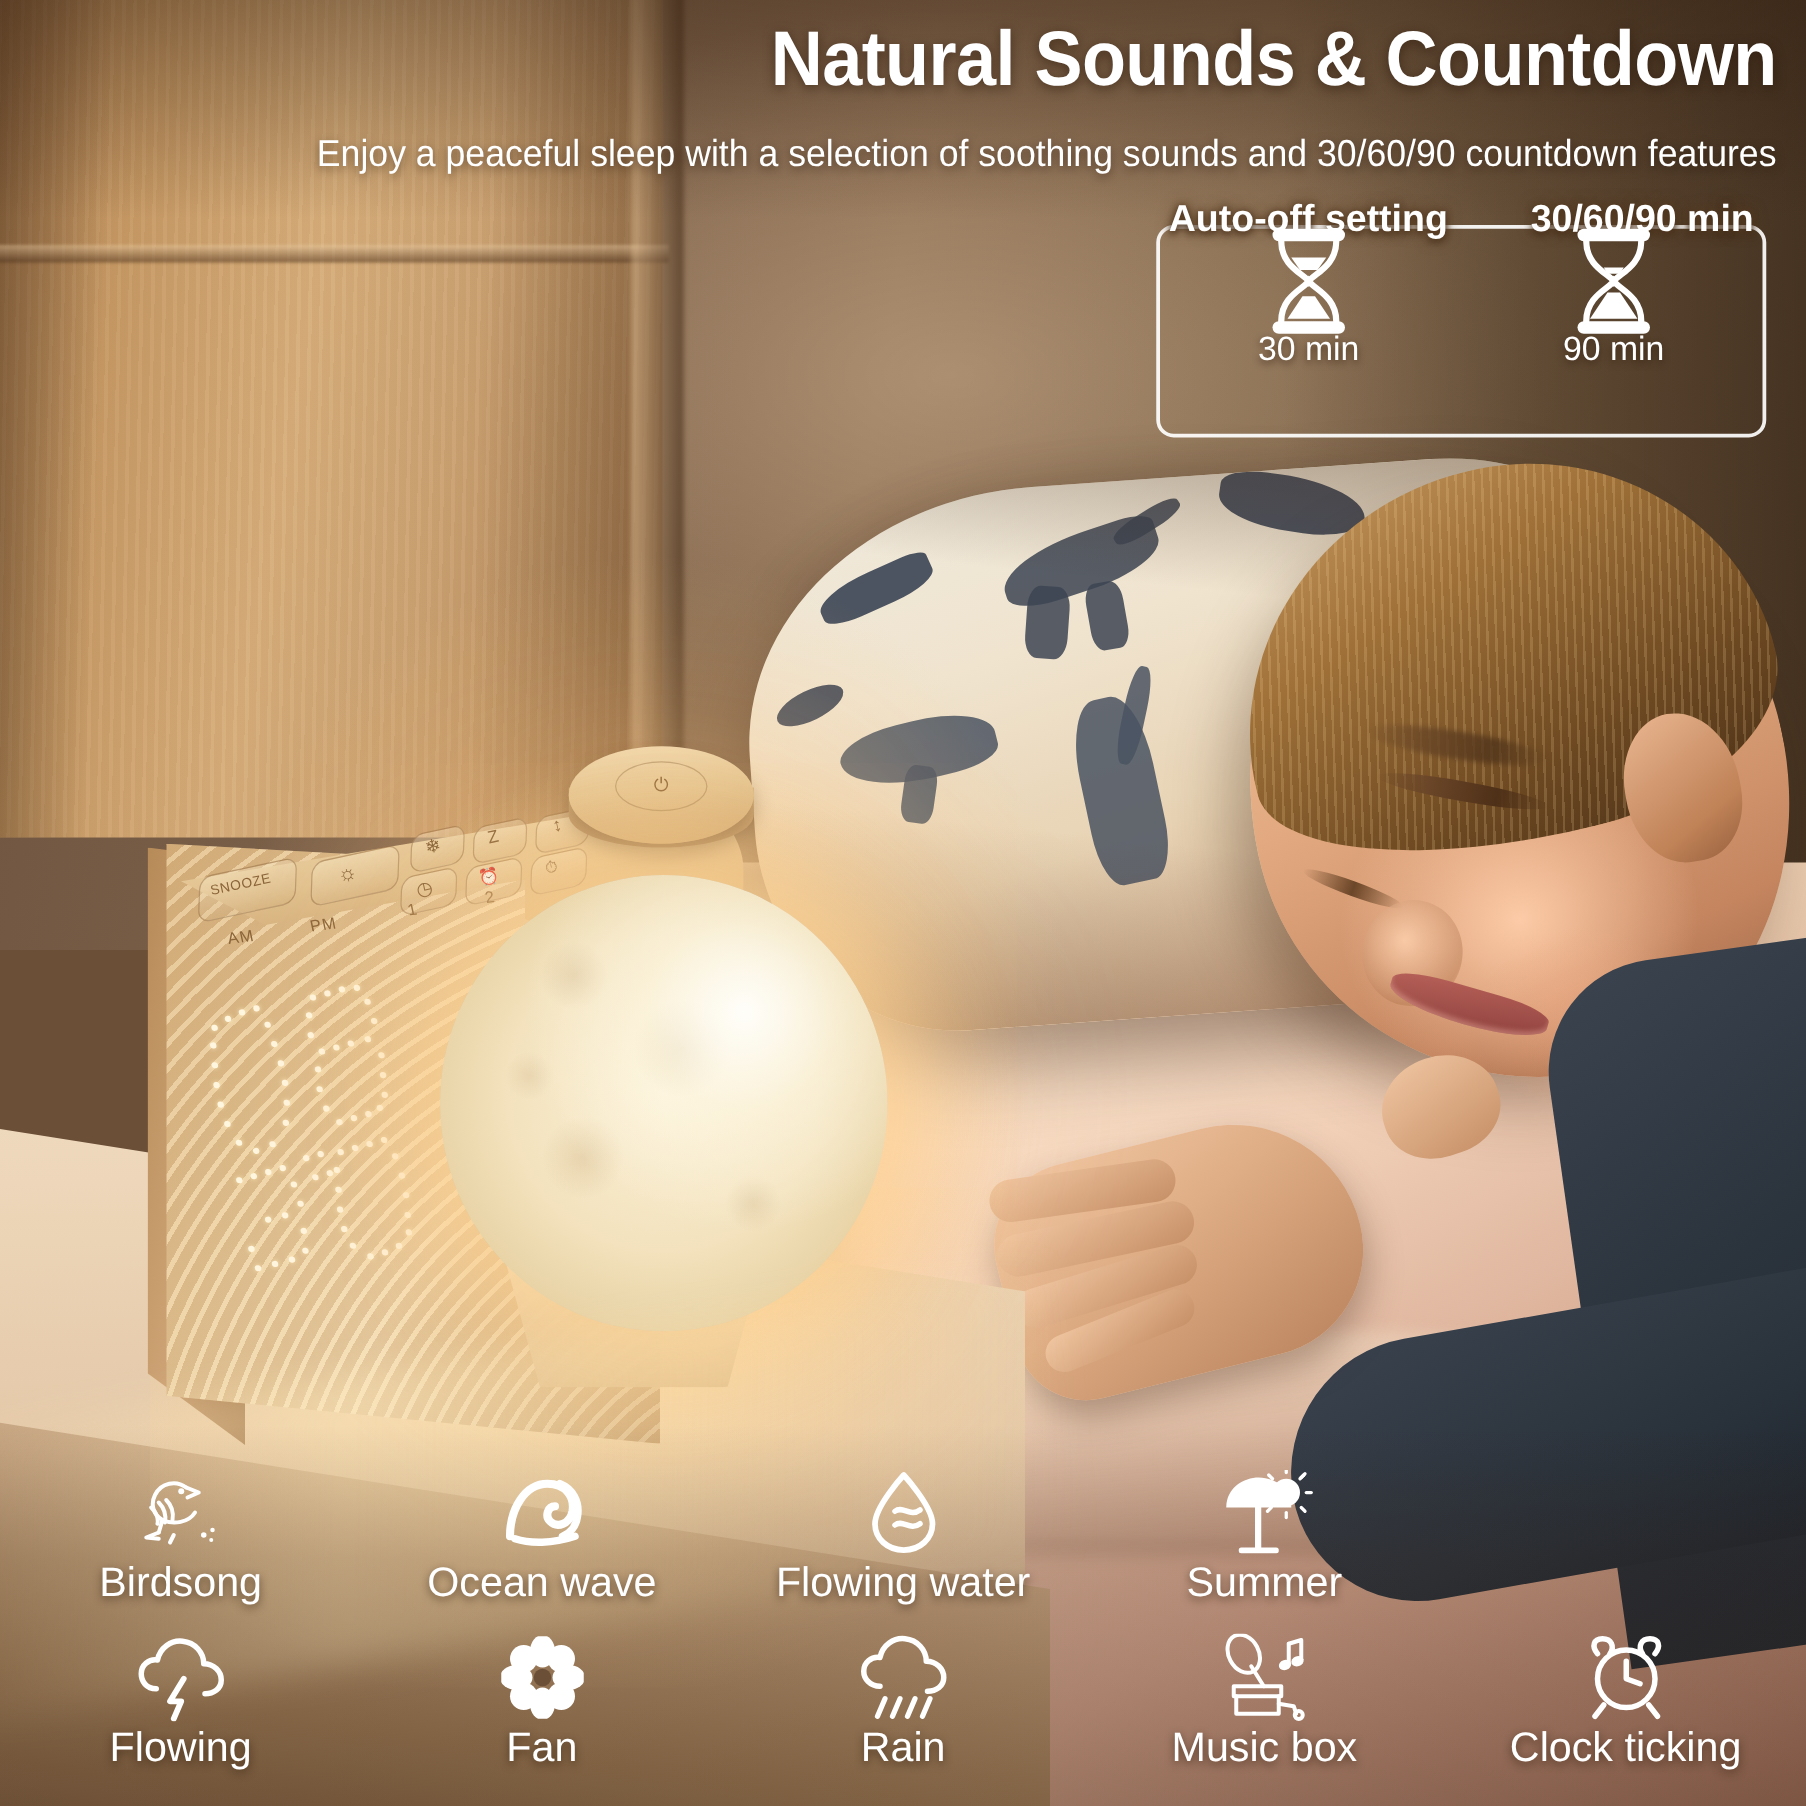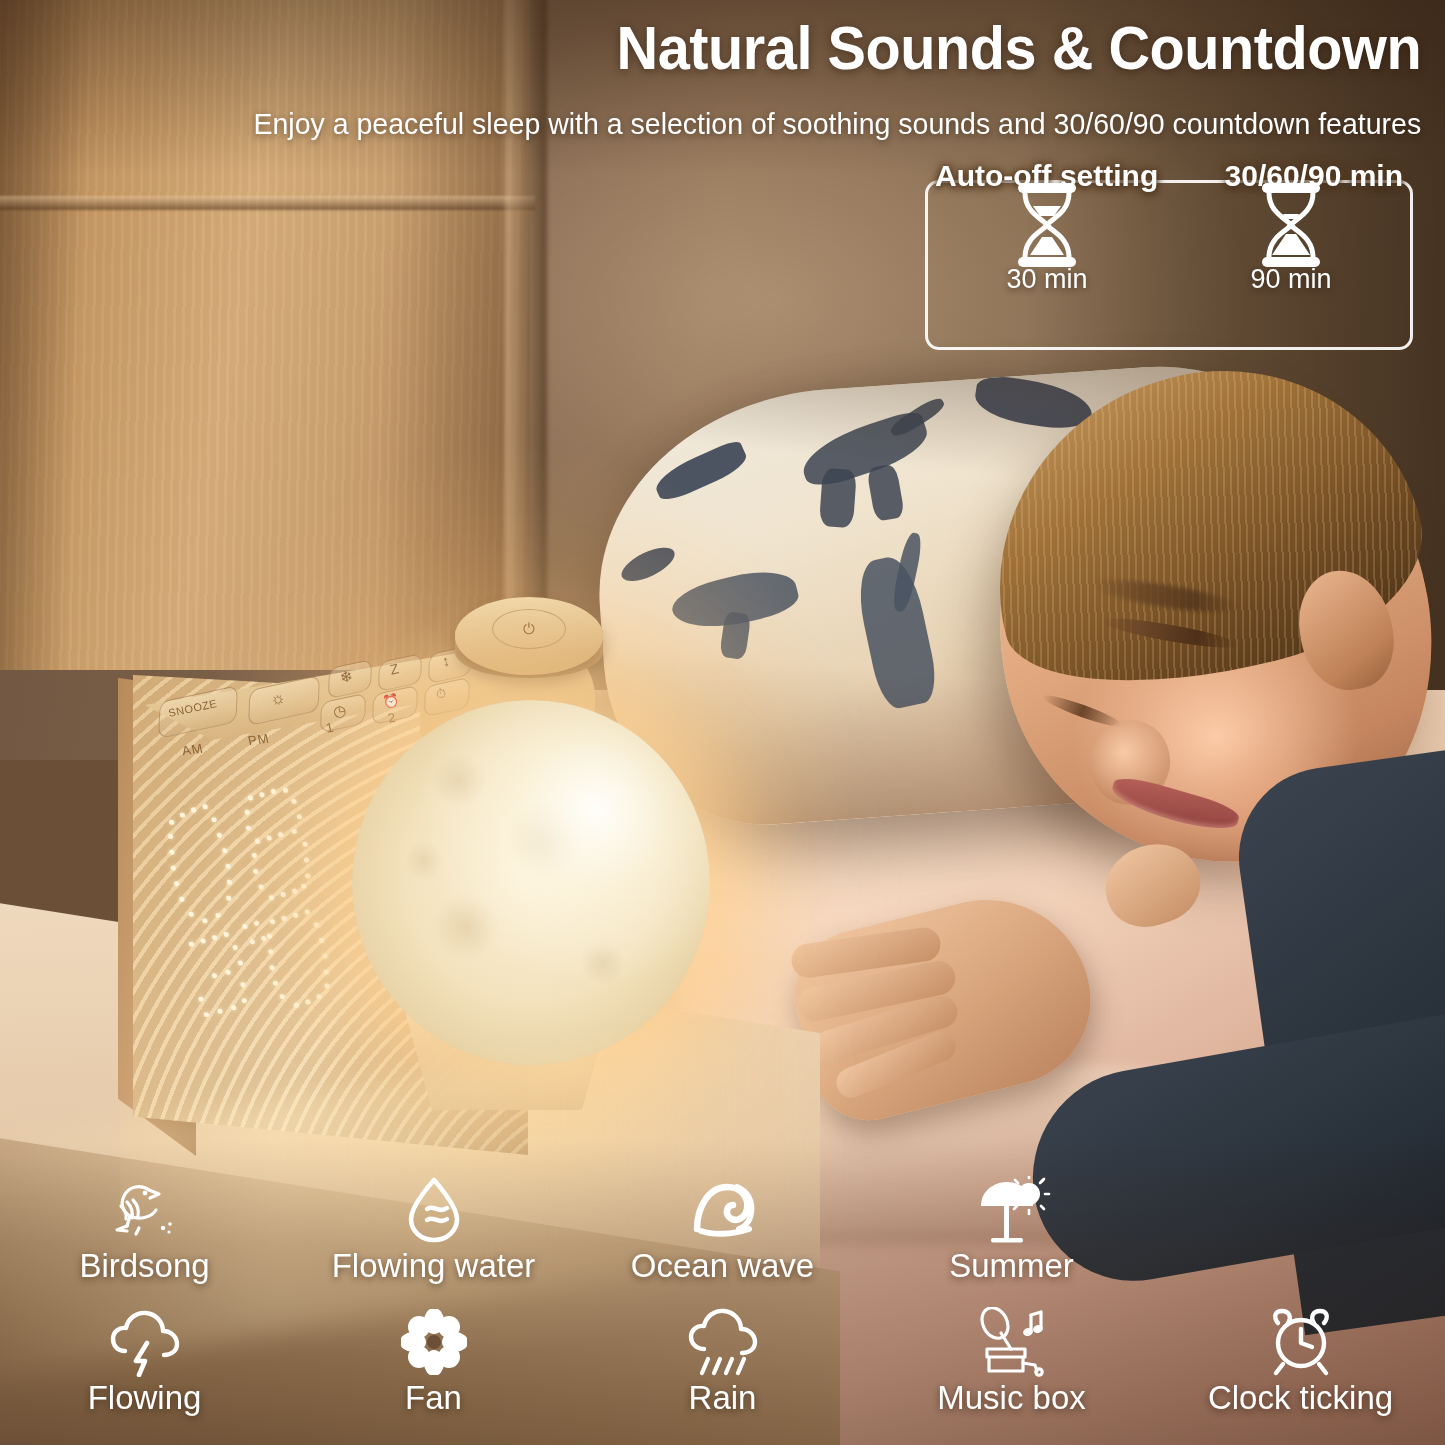--- a/index.html
+++ b/index.html
@@ -662,38 +662,38 @@
             <circle cx="60" cy="50" r="2.2" fill="#fff"></circle>
             <circle cx="67" cy="46" r="1.8" fill="#fff"></circle>
             <circle cx="66" cy="54" r="1.6" fill="#fff"></circle>
           </svg>
         </span>
         <span class="sound-label">Birdsong</span>
       </div>
 
       <div class="sound-cell">
         <span class="sound-icon">
+          <svg width="80" height="62" viewBox="0 0 80 62">
+            <path d="M14 50 C14 28 26 8 44 8 C58 8 66 18 64 30 C62 40 52 44 46 38 C42 34 44 26 50 26" fill="none" stroke="#fff" stroke-width="6.5" stroke-linecap="round"></path>
+            <path d="M54 8 C64 12 70 22 68 34 C67 42 62 48 56 50" fill="none" stroke="#fff" stroke-width="6" stroke-linecap="round"></path>
+            <path d="M18 52 C30 56 48 56 66 50" fill="none" stroke="#fff" stroke-width="6" stroke-linecap="round"></path>
+          </svg>
+        </span>
+        <span class="sound-label">Ocean wave</span>
+      </div>
+
+      <div class="sound-cell">
+        <span class="sound-icon">
           <svg width="66" height="70" viewBox="0 0 66 70">
             <path d="M33 5 C33 5 10 30 10 44 C10 56 20 65 33 65 C46 65 56 56 56 44 C56 30 33 5 33 5 Z" fill="none" stroke="#fff" stroke-width="4.6" stroke-linejoin="round"></path>
             <path d="M26 34 C32 29 38 39 46 33" fill="none" stroke="#fff" stroke-width="4.4" stroke-linecap="round"></path>
             <path d="M26 45 C32 40 38 50 46 44" fill="none" stroke="#fff" stroke-width="4.4" stroke-linecap="round"></path>
           </svg>
         </span>
         <span class="sound-label">Flowing water</span>
-      </div>
-
-      <div class="sound-cell">
-        <span class="sound-icon">
-          <svg width="80" height="62" viewBox="0 0 80 62">
-            <path d="M14 50 C14 28 26 8 44 8 C58 8 66 18 64 30 C62 40 52 44 46 38 C42 34 44 26 50 26" fill="none" stroke="#fff" stroke-width="6.5" stroke-linecap="round"></path>
-            <path d="M54 8 C64 12 70 22 68 34 C67 42 62 48 56 50" fill="none" stroke="#fff" stroke-width="6" stroke-linecap="round"></path>
-            <path d="M18 52 C30 56 48 56 66 50" fill="none" stroke="#fff" stroke-width="6" stroke-linecap="round"></path>
-          </svg>
-        </span>
-        <span class="sound-label">Ocean wave</span>
       </div>
 
 
       <div class="sound-cell">
         <span class="sound-icon">
           <svg width="78" height="68" viewBox="0 0 78 68">
             <circle cx="56" cy="18" r="11" fill="#fff"></circle>
             <g stroke="#fff" stroke-width="2.6" stroke-linecap="round">
               <path d="M56 2 L56 -1"></path>
                 <path d="M68 6 L71 3"></path>

